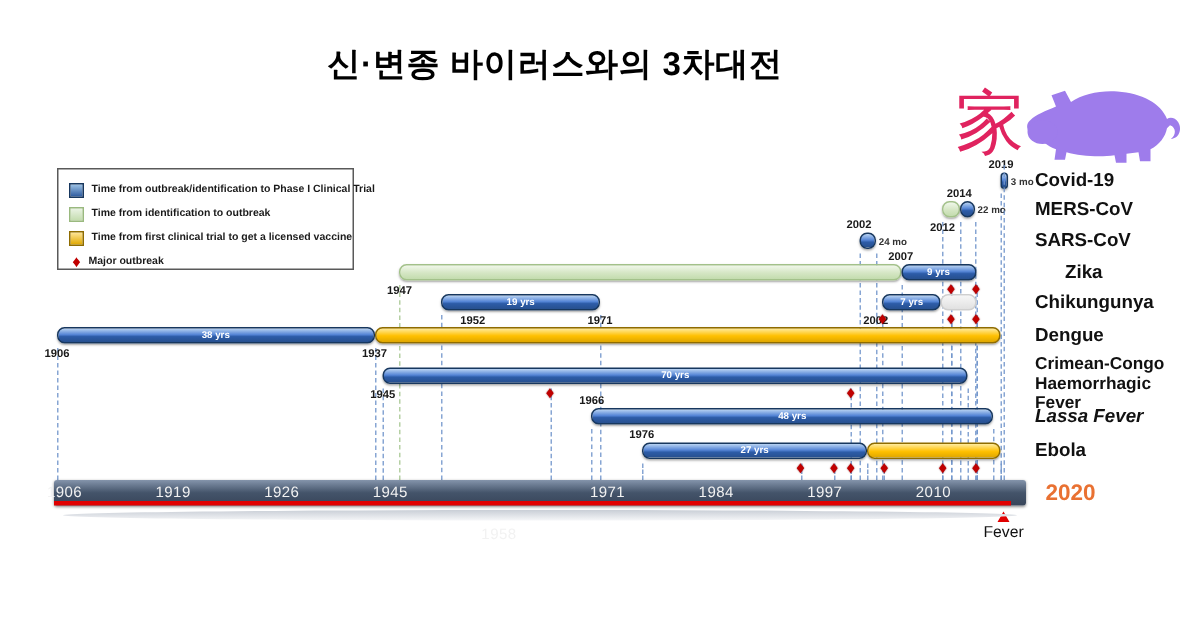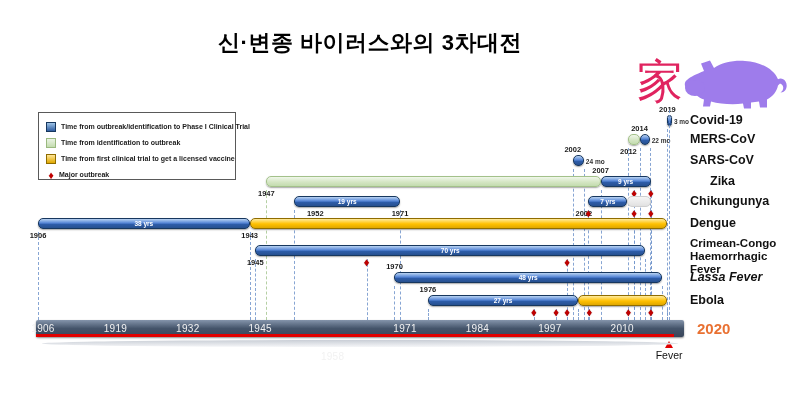--- a/index.html
+++ b/index.html
@@ -161,39 +161,39 @@
       <div class="diamond" style="left: 633.99px; top: 208px;">♦</div>
       <div class="diamond" style="left: 650.7px; top: 208px;">♦</div>
       <div class="disease" style="top: 194px;">Chikungunya</div>
       <div class="dropline" style="left: 38px; top: 232px; height: 88px;"></div>
       <div class="dropline" style="left: 249.66px; top: 232px; height: 88px;"></div>
       <div class="bar phase1" style="left: 38px; top: 218px; width: 211.66px;">
         <span class="bar-in">38 yrs</span>
       </div>
       <div class="bar licensed" style="left: 249.66px; top: 218px; width: 417.75px;"></div>
       <div class="yearlabel" style="left: 38px; top: 230.5px;">1906</div>
-      <div class="yearlabel" style="left: 249.66px; top: 230.5px;">1943</div>
+      <div class="yearlabel" style="left: 249.66px; top: 230.5px;">1937</div>
       <div class="disease" style="top: 216px;">Dengue</div>
       <div class="dropline" style="left: 255.23px; top: 259px; height: 61px;"></div>
       <div class="dropline" style="left: 645.13px; top: 259px; height: 61px;"></div>
       <div class="dropline" style="left: 366.63px; top: 259px; height: 61px;"></div>
       <div class="dropline" style="left: 567.15px; top: 259px; height: 61px;"></div>
       <div class="bar phase1" style="left: 255.23px; top: 245px; width: 389.9px;">
         <span class="bar-in">70 yrs</span>
       </div>
       <div class="yearlabel" style="left: 255.23px; top: 257.5px;">1945</div>
       <div class="diamond" style="left: 366.63px; top: 257px;">♦</div>
       <div class="diamond" style="left: 567.15px; top: 257px;">♦</div>
       <div class="disease wrap" style="top: 237px;">Crimean-Congo Haemorrhagic Fever</div>
       <div class="dropline" style="left: 394.48px; top: 286px; height: 34px;"></div>
       <div class="dropline" style="left: 661.84px; top: 286px; height: 34px;"></div>
       <div class="bar phase1" style="left: 394.48px; top: 272px; width: 267.36px;">
         <span class="bar-in">48 yrs</span>
       </div>
-      <div class="yearlabel" style="left: 394.48px; top: 262px;">1970</div>
+      <div class="yearlabel" style="left: 394.48px; top: 262px;">1966</div>
       <div class="disease" style="top: 270px; font-style: italic;">Lassa Fever</div>
       <div class="dropline" style="left: 427.9px; top: 309px; height: 11px;"></div>
       <div class="dropline" style="left: 578.29px; top: 309px; height: 11px;"></div>
       <div class="dropline" style="left: 667.41px; top: 309px; height: 11px;"></div>
       <div class="dropline" style="left: 533.73px; top: 309px; height: 11px;"></div>
       <div class="dropline" style="left: 556.01px; top: 309px; height: 11px;"></div>
       <div class="dropline" style="left: 567.15px; top: 309px; height: 11px;"></div>
       <div class="dropline" style="left: 589.43px; top: 309px; height: 11px;"></div>
       <div class="dropline" style="left: 628.42px; top: 309px; height: 11px;"></div>
       <div class="dropline" style="left: 650.7px; top: 309px; height: 11px;"></div>
@@ -210,21 +210,21 @@
       <div class="diamond" style="left: 650.7px; top: 307px;">♦</div>
       <div class="disease" style="top: 293px;">Ebola</div>
       <div class="dropline" style="left: 669.081px; top: 110px; height: 210px;"></div>
       <div class="today-tri" style="left: 669.081px; top: 341px;"></div>
       <div class="today-label" style="left: 669.081px; top: 349px;">Fever</div>
     </div>
 
   <div class="axis" id="axis">
       <div class="tick" style="left: 7px;">1906</div>
       <div class="tick" style="left: 79.41px;">1919</div>
-      <div class="tick" style="left: 151.82px;">1932</div>
+      <div class="tick" style="left: 151.82px;">1926</div>
       <div class="tick" style="left: 224.23px;">1945</div>
       <div class="tick" style="left: 296.64px; margin-top: 28px;">1958</div>
       <div class="tick" style="left: 369.05px;">1971</div>
       <div class="tick" style="left: 441.46px;">1984</div>
       <div class="tick" style="left: 513.87px;">1997</div>
       <div class="tick" style="left: 586.28px;">2010</div>
     </div>
   <div class="axis-red" id="axisRed" style="width: 638.081px;"></div>
   <div class="axis-shadow"></div>
   <div class="year-2020">2020</div>

